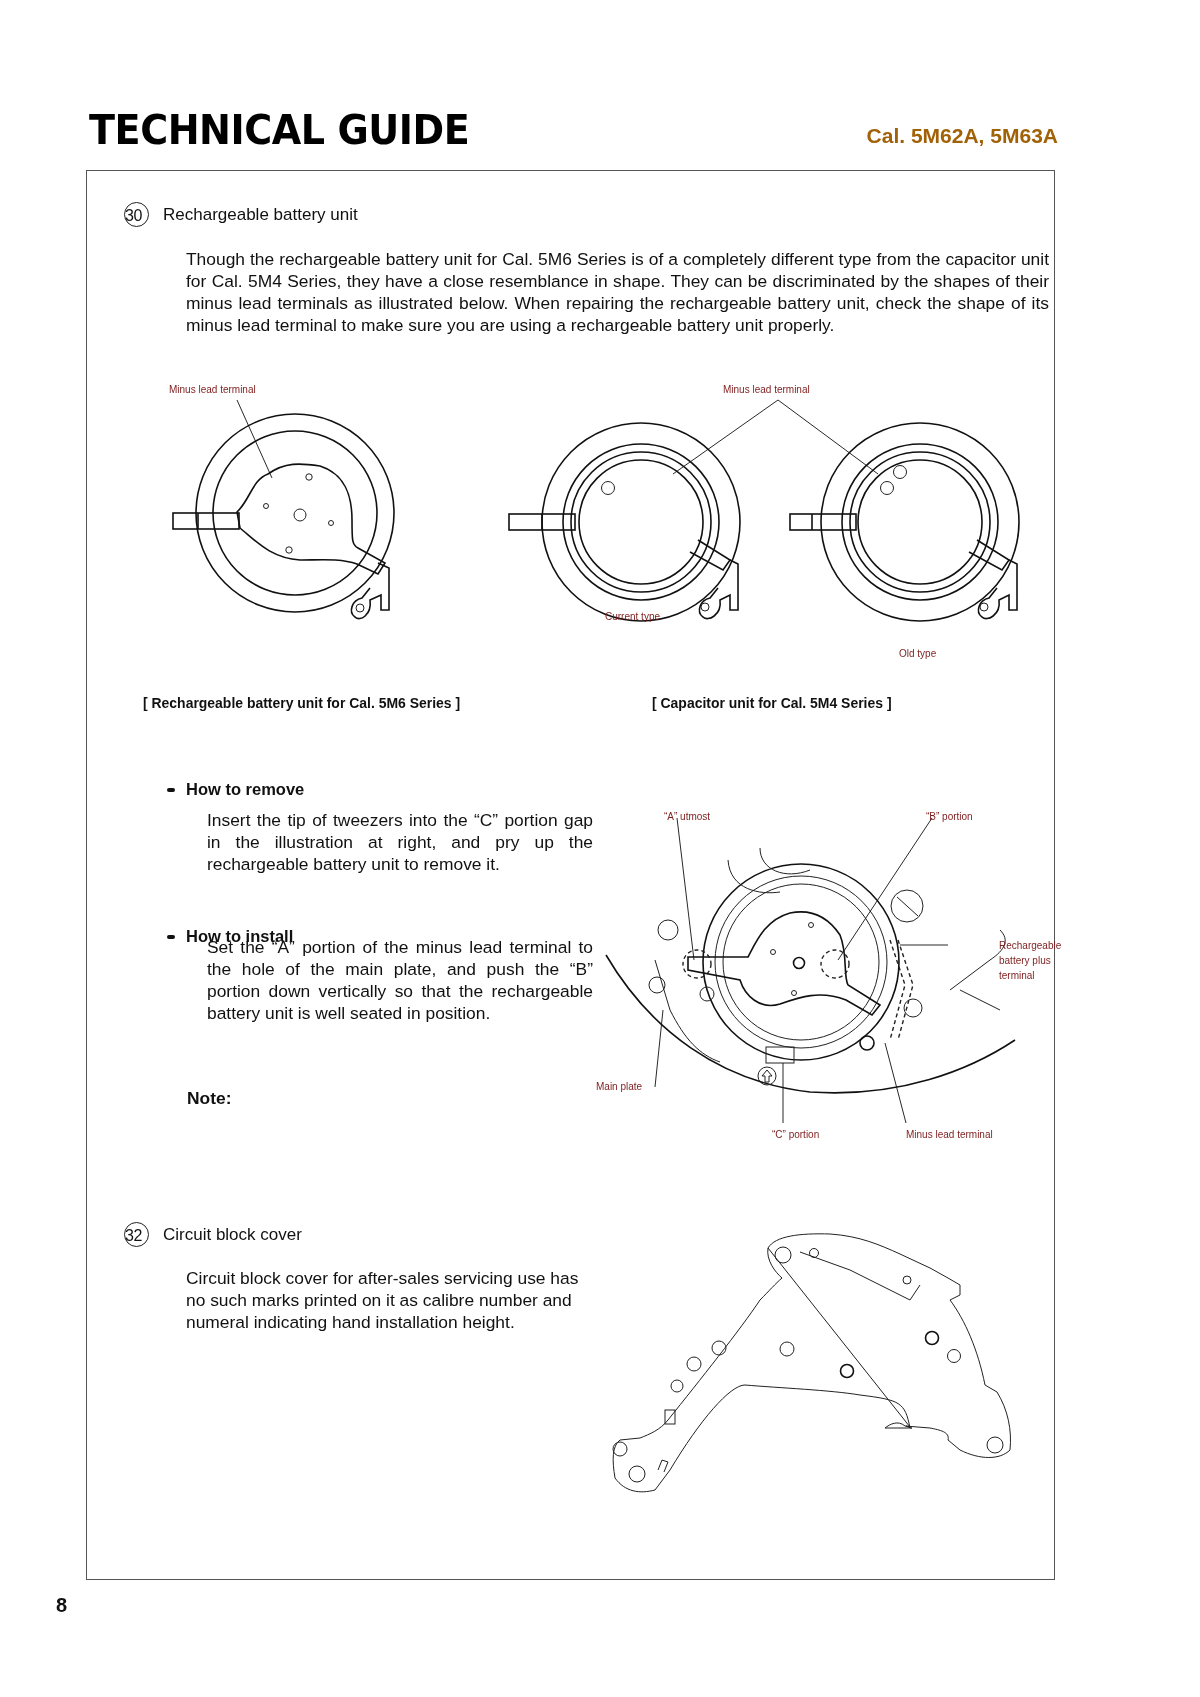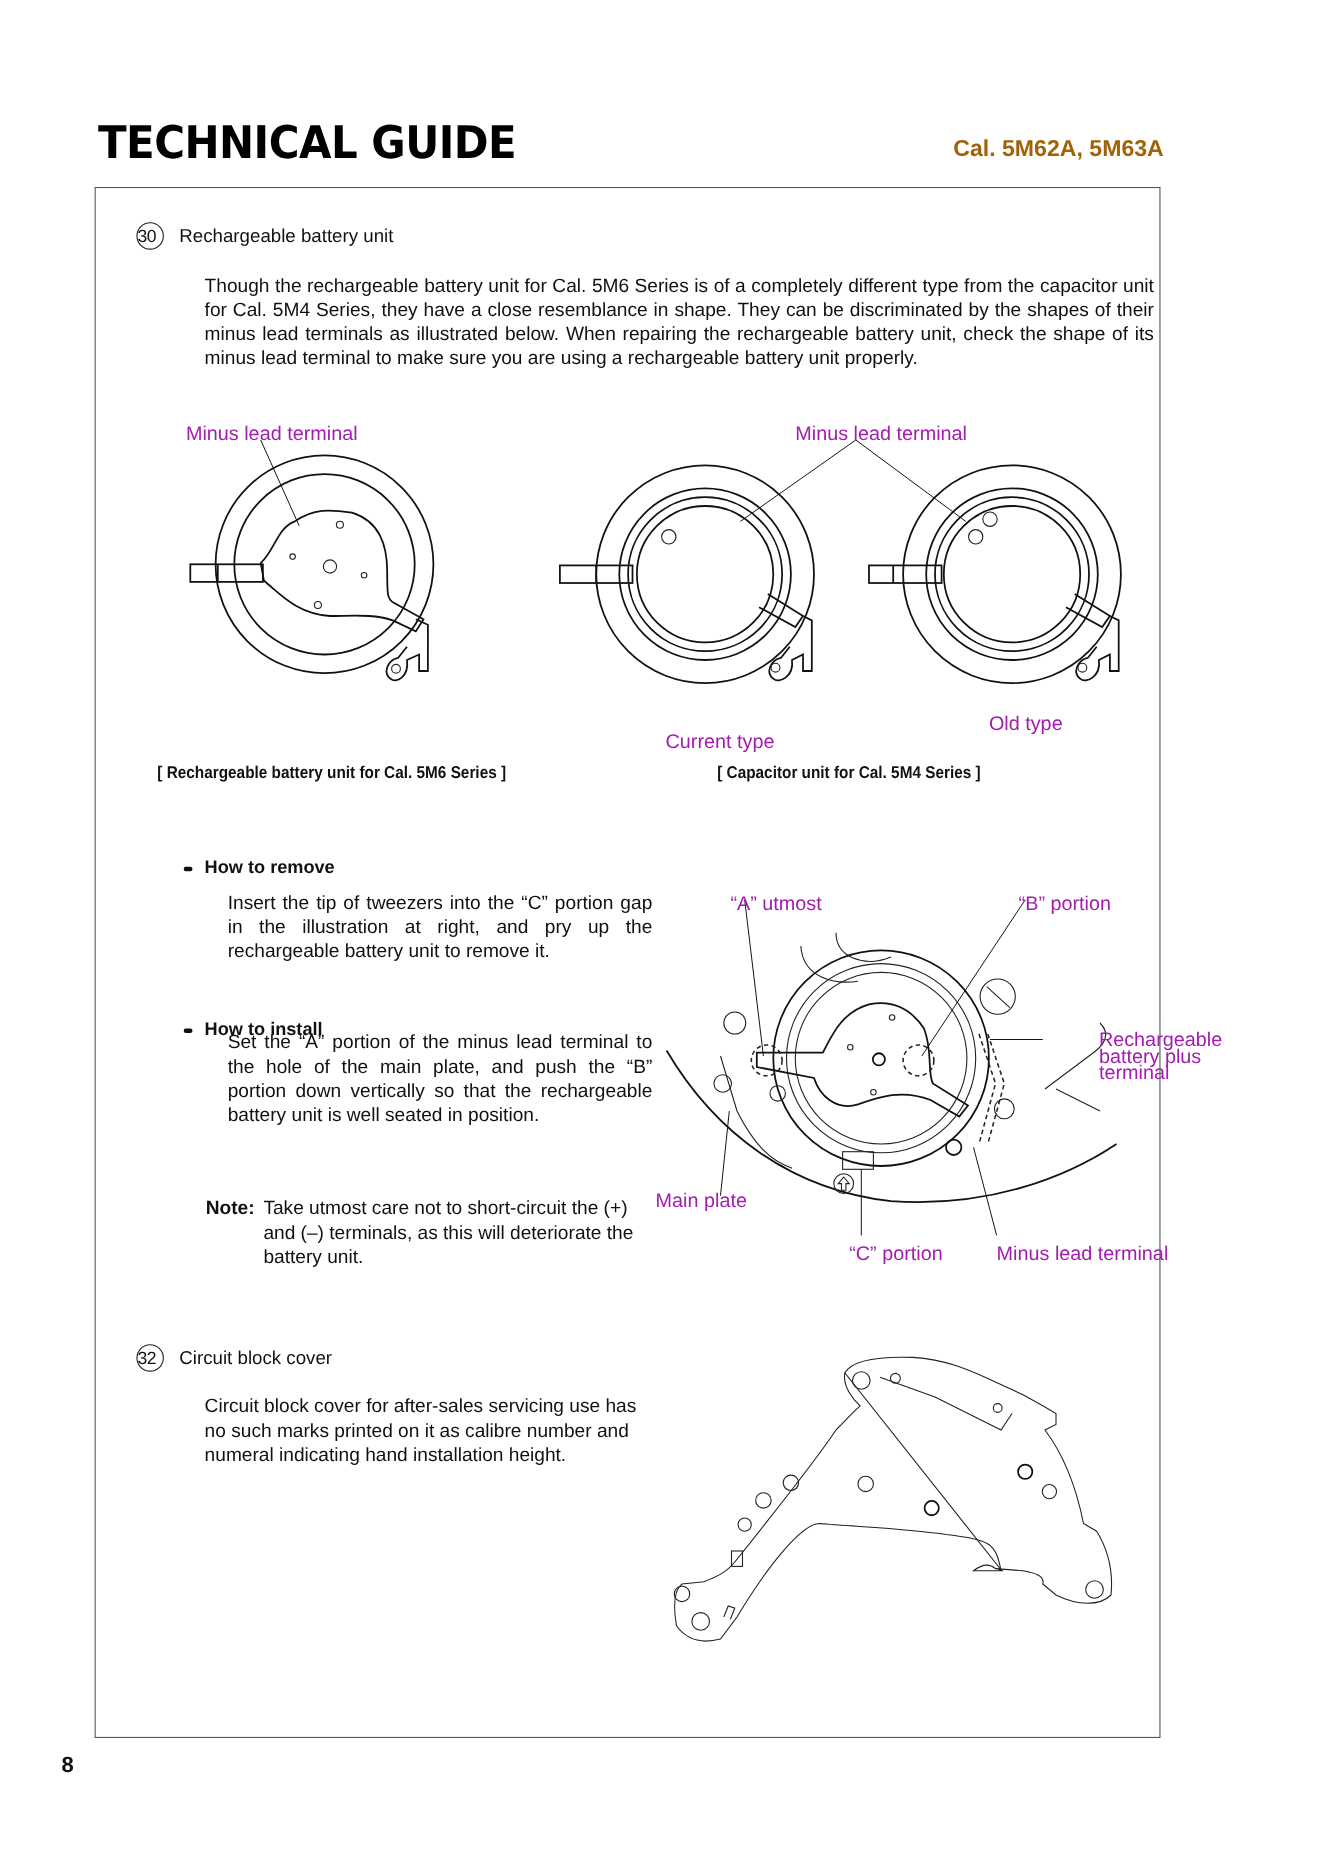--- a/index.html
+++ b/index.html
@@ -7,21 +7,21 @@
          font-family: "Liberation Sans", "DejaVu Sans", sans-serif; color: #111; }
   .abs { position: absolute; }
   .title { left: 89px; top: 106px; font-family: "DejaVu Sans", "Liberation Sans", sans-serif;
            font-weight: bold; font-size: 41px; letter-spacing: -0.5px; transform: scaleX(0.93); transform-origin: left top; color:#000; }
   .cal { right: 142px; top: 124px; font-weight: bold; font-size: 21px; color:#a16207; }
   .frame { left: 86px; top: 170px; width: 969px; height: 1410px; border: 1.5px solid #555; box-sizing: border-box; }
   .secnum { display:inline-block; width: 25px; height: 25px; border: 1.3px solid #222; border-radius: 50%;
             font-size: 16px; line-height: 25px; text-align:left; letter-spacing:-0.5px; box-sizing: border-box; }
   .sechead { font-size: 17px; display:flex; align-items:center; gap: 14px; }
   .para { font-size: 17.4px; line-height: 22px; text-align: justify; margin-left: 20px; }
-  .label { font-size: 18px; color:#a21caf; }
+  .label { font-size: 10px; color:#7f1d1d; }
   .cap { font-weight: bold; font-size: 15.5px; transform: scaleX(0.9); transform-origin: left top; white-space: nowrap; }
   .bullethead { font-weight: bold; font-size: 16.5px; display:flex; align-items:center; }
   .bullet { display:inline-block; width: 8px; height: 4px; background:#111; border-radius: 2px; margin-right: 11px; }
   .note-label { font-weight: bold; }
   .pagenum { left: 56px; top: 1594px; font-weight: bold; font-size: 20px; }
   svg { position:absolute; overflow: visible; }
   svg .ln { fill:none; stroke:#111; stroke-width:1.6; }
   svg .thin { fill:none; stroke:#222; stroke-width:1; }
   svg .lead { fill:none; stroke:#111; stroke-width:0.9; }
   svg .dash { fill:none; stroke:#222; stroke-width:1.4; stroke-dasharray:4 3; }
@@ -82,41 +82,40 @@
   <circle class="ln" cx="920" cy="522" r="62"></circle>
   <circle class="thin" cx="900" cy="472" r="6.5"></circle>
   <circle class="thin" cx="887" cy="488" r="6.5"></circle>
   <rect class="ln" x="790" y="514" width="66" height="16"></rect>
   <line class="ln" x1="812" y1="514" x2="812" y2="530"></line>
   <path class="ln" d="M977 540 L1009 560 L1002 570 L969 552"></path>
   <path class="ln" d="M1009 560 L1017 564 L1017 610 L1009 610 L1009 595 L999 600 C1001 615 987 622 982 617 C975 612 979 600 989 598 L997 588"></path>
   <circle class="thin" cx="984" cy="607" r="4"></circle>
 </svg>
 
-<div class="abs label" style="left:605px; top:664px;">Current type</div>
+<div class="abs label" style="left:605px; top:611px;">Current type</div>
 <div class="abs label" style="left:899px; top:648px;">Old type</div>
 
 <div class="abs cap" style="left:143px; top:694px;">[ Rechargeable battery unit for Cal. 5M6 Series ]</div>
 <div class="abs cap" style="left:652px; top:694px;">[ Capacitor unit for Cal. 5M4 Series ]</div>
 
 <div class="abs bullethead" style="left:167px; top:780px;">
   <span class="bullet"></span>
   <span>How to remove</span>
 </div>
 <div class="abs para" style="left:187px; top:809px; width:386px;">Insert the tip of tweezers into the “C” portion gap in the illustration at right, and pry up the rechargeable battery unit to remove it.</div>
 
 <div class="abs bullethead" style="left:167px; top:907px;margin-top:20px;">
   <span class="bullet"></span>
   <span>How to install</span>
 </div>
 <div class="abs para" style="left:187px; top:936px; width:386px;">Set the “A” portion of the minus lead terminal to the hole of the main plate, and push the “B” portion down vertically so that the rechargeable battery unit is well seated in position.</div>
 
 <div class="abs para" style="left:167px; top:1087px; width:406px; display:flex; gap:8px;">
   <span class="note-label">Note:</span>
-  <span style="text-align:left;">Take utmost care not to short-circuit the (+) and (–) terminals, as this will deteriorate the battery unit.</span>
 </div>
 
 <svg style="left:0; top:0; width:1200px; height:1697px;">
 
   <path class="ln" d="M606 955 C650 1030 720 1082 810 1092 C900 1098 970 1070 1015 1040"></path>
 
   <circle class="ln" cx="801" cy="962" r="98"></circle>
   <circle class="thin" cx="801" cy="962" r="86"></circle>
   <circle class="thin" cx="801" cy="962" r="78"></circle>
 

